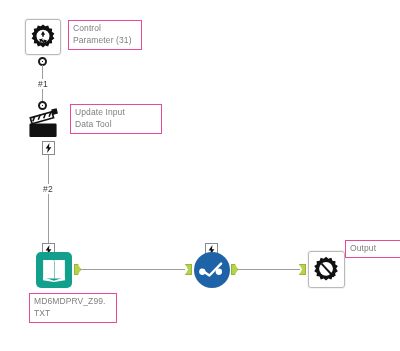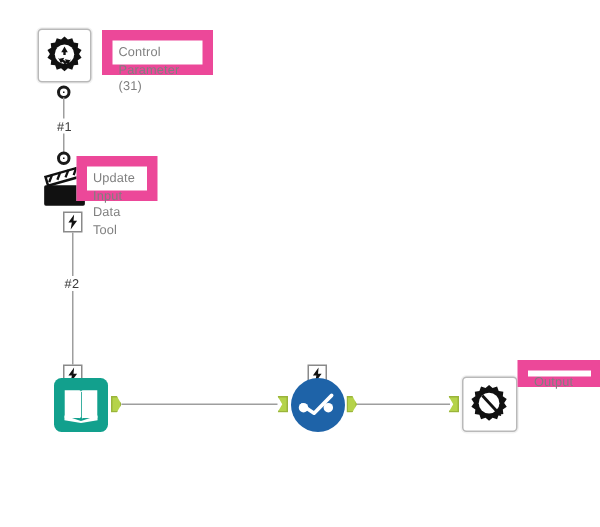--- a/index.html
+++ b/index.html
@@ -43,21 +43,21 @@
   }
   .tile-circle {
     background: #1e63a8;
     border-radius: 50%;
   }
 
   
   .label-box {
     position: absolute;
     box-sizing: border-box;
-    border: 7px solid #ec4899;
+    border: 1px solid #ec4899;
     background: #ffffff;
     color: #7f7f7f;
     font-size: 8.5px;
     line-height: 11.5px;
     padding: 2px 3px 2px 4px;
     white-space: pre-line;
     letter-spacing: 0.1px;
   }
 
   
@@ -162,21 +162,21 @@
     <svg width="33" height="32" viewBox="0 0 34 33">
       <g fill="#111111">
         <rect x="2.5" y="16" width="28" height="14" rx="1.2"></rect>
         <path d="M3.4 10.2 L25.6 3.9 L27.4 10.0 L5.2 16.3 Z" fill="#ffffff" stroke="#111111" stroke-width="1.7"></path>
         <path d="M8.0 8.6 L6.0 13.8 M13.6 7.0 L11.6 12.2 M19.2 5.4 L17.2 10.6 M24.6 3.9 L22.8 9.0" stroke="#111111" stroke-width="1.6" fill="none"></path>
         <path d="M24.9 1.6 L30.5 0.2 L31.9 5.8 L26.3 7.2 Z"></path>
       </g>
     </svg>
   </div>
 
-  <div class="label-box" style="left:51px; top:104px; width:54px; height:30px;">Update Input
+  <div class="label-box" style="left:70px; top:104px; width:92px; height:30px;">Update Input
 Data Tool</div>
 
   <div class="bolt-badge" style="left:42px; top:141px;">
     <svg width="7" height="10" viewBox="0 0 7 10">
       <path fill="#111111" d="M4.4 0 L0.6 5.4 H2.9 L2.1 10 L6.4 4.2 H4.0 L4.4 0 Z"></path>
     </svg>
   </div>
 
   <div class="wire wire-v" style="left:48px; top:155px; height:89px;"></div>
   <div class="wire-num" style="left:42px; top:184px;">#2</div>
@@ -190,20 +190,22 @@
   <div class="tile tile-teal" style="left:36px; top:252px; width:36px; height:36px;">
     <svg width="24" height="23" viewBox="0 0 26 25">
       <path fill="#ffffff" d="M1.2 1.2 H11.8 a1.2 1.2 0 0 1 1.2 1.2 V20.5 L12.2 21.8 a1 1 0 0 0 -0.9 -0.5 H1.2 Z"></path>
       <path fill="#ffffff" d="M24.8 1.2 H14.2 a1.2 1.2 0 0 0 -1.2 1.2 V20.5 L13.8 21.8 a1 1 0 0 1 0.9 -0.5 H24.8 Z"></path>
       <path fill="#12a08d" d="M13 21.6 L1.2 21.6 L1.2 23.2 L13 23.2 Z"></path>
       <path fill="#ffffff" d="M1.0 19.5 L13 23.6 L25 19.5 L25 23.0 L13 25.0 L1.0 23.0 Z"></path>
       <path fill="#12a08d" d="M13 2.6 h0.6 v19.3 h-0.6 z"></path>
     </svg>
   </div>
 
+  <div class="label-box" style="left:29px; top:293px; width:88px; height:30px;">MD6MDPRV_Z99.
+TXT</div>
 
   <div class="port port-green arrow-out" style="left:74px; top:264px;"></div>
 
   <div class="wire wire-h" style="left:81px; top:269px; width:104px;"></div>
 
   <div class="port port-green arrow-in" style="left:185px; top:264px;"></div>
 
   <div class="bolt-badge" style="left:205px; top:243px;">
     <svg width="7" height="10" viewBox="0 0 7 10">
       <path fill="#111111" d="M4.4 0 L0.6 5.4 H2.9 L2.1 10 L6.4 4.2 H4.0 L4.4 0 Z"></path>

